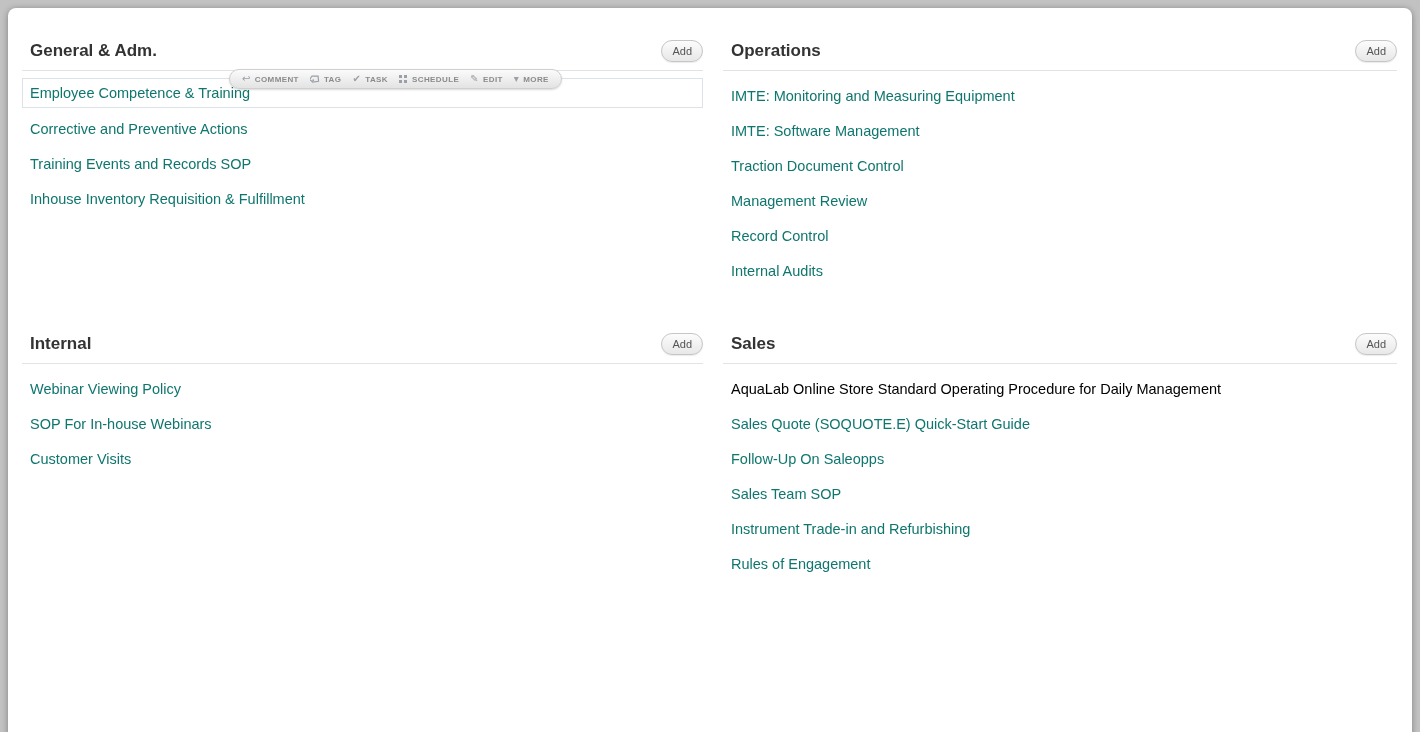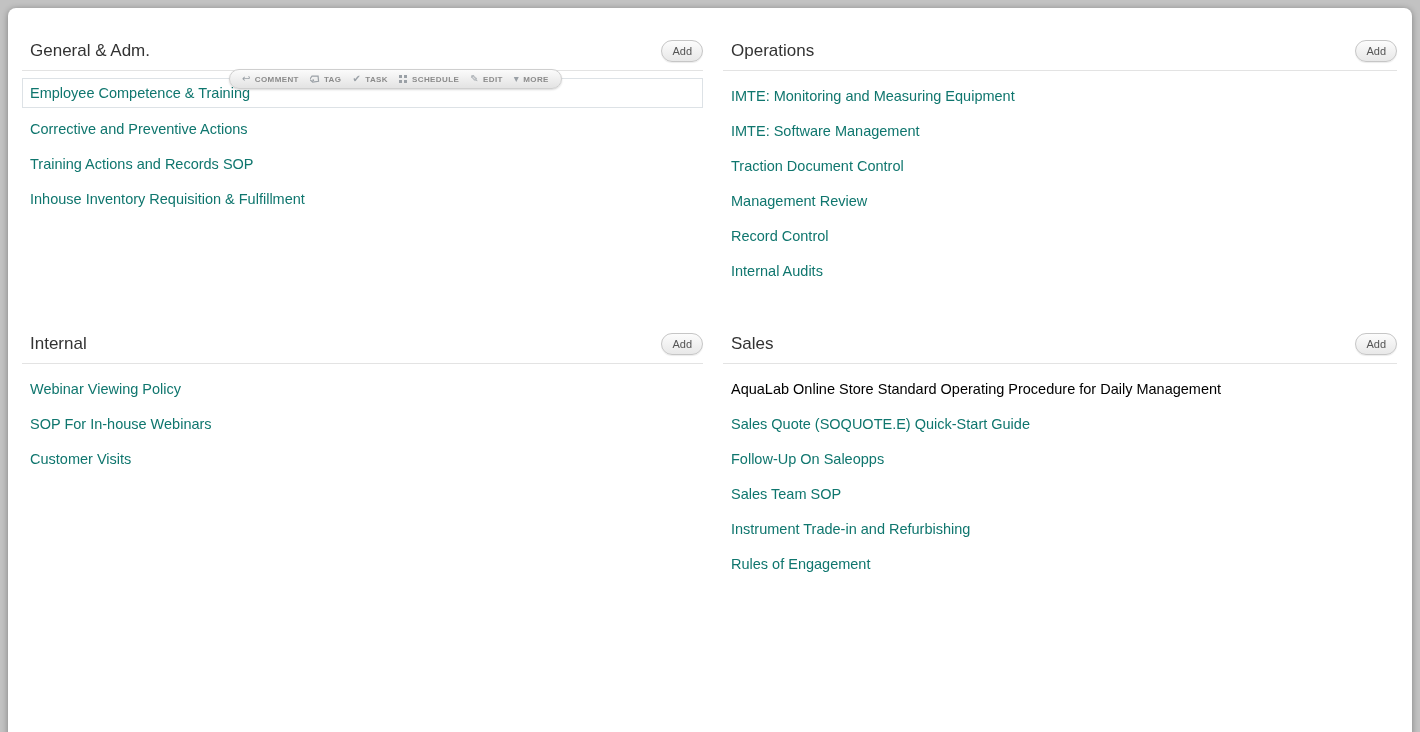--- a/index.html
+++ b/index.html
@@ -24,21 +24,21 @@
   .content{
     display:grid;grid-template-columns:681px 674px;column-gap:20px;
     grid-template-rows:293px auto;
     padding:30px 0 0 14px;
   }
   section{min-width:0;}
   .sec-head{
     display:flex;align-items:center;justify-content:space-between;
     padding-left:8px;height:26px;
   }
-  .sec-head h2{margin:0;font-size:17px;font-weight:normal;color:#333333;}
+  .sec-head h2{margin:0;font-size:17px;font-weight:bold;color:#333333;}
   .add-btn{
     height:22px;padding:0 10px;font-size:11px;color:#555555;
     font-family:"Liberation Sans","DejaVu Sans",sans-serif;
     background:linear-gradient(#fcfcfc,#e8e8e8);
     border:1px solid #c6c6c6;border-radius:11px;
     box-shadow:0 1px 1px rgba(0,0,0,0.08);cursor:pointer;
   }
   .sec-rule{border-bottom:1px solid #e3e3e3;margin-top:6px;}
   ul.sop-list{list-style:none;margin:7px 0 0 0;padding:0;}
   li.item{
@@ -118,21 +118,21 @@
                 <span class="tb-glyph">▾</span>
                 <span>MORE</span>
               </span>
             </div>
             <a>Employee Competence &amp; Training</a>
           </li>
           <li class="item">
               <a>Corrective and Preventive Actions</a>
             </li>
           <li class="item">
-              <a>Training Actions and Records SOP</a>
+              <a>Training Events and Records SOP</a>
             </li>
           <li class="item">
               <a>Inhouse Inventory Requisition &amp; Fulfillment</a>
             </li>
         </ul>
       </section>
 
       <section>
         <div class="sec-head">
           <h2>Operations</h2>

